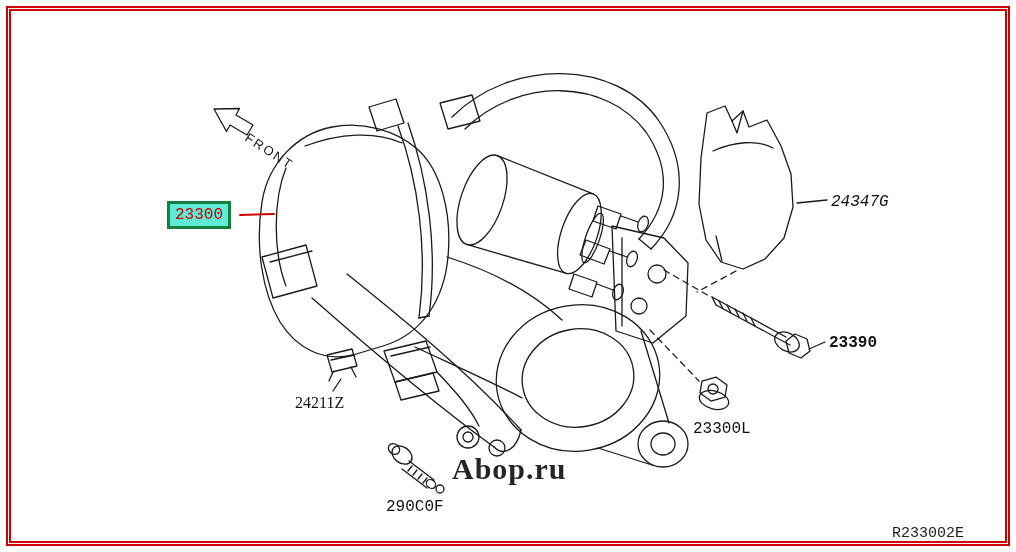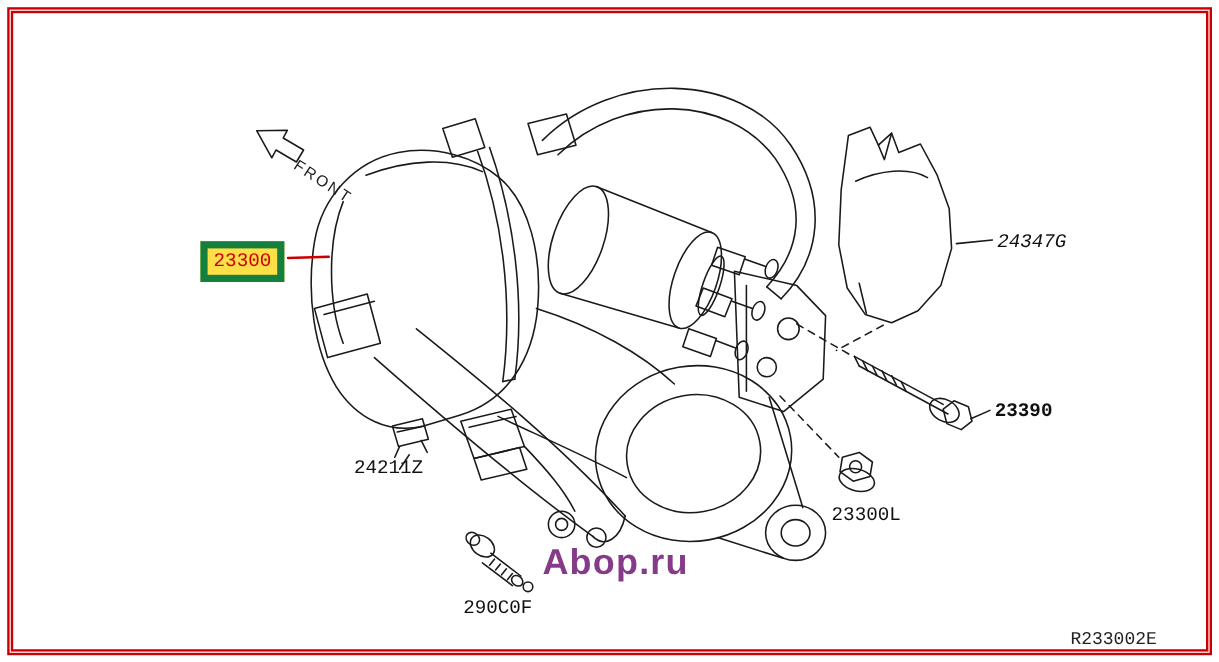--- a/index.html
+++ b/index.html
@@ -4,25 +4,25 @@
 <style>
   * { margin:0; padding:0; box-sizing:border-box; }
   html,body { background:#ffffff; font-family:"Liberation Sans", sans-serif; }
   .stage { position:relative; width:1016px; height:552px; background:#fff; overflow:hidden; }
   .frame { position:absolute; inset:6px; border:5px double #cc0000; pointer-events:none; z-index:4; }
   .art { position:absolute; left:0; top:0; width:1016px; height:552px; z-index:0; }
   .part-label {
     position:absolute; z-index:2; white-space:nowrap; cursor:pointer;
     font-family:"Liberation Mono", monospace; font-size:16px; color:#111; line-height:20px;
   }
-  .part-label.highlight { color:#cc0000; border:6px solid #15803d; padding:1px 5px; background:#fde047; }
+  .part-label.highlight { color:#cc0000; border:3px solid #15803d; padding:1px 5px; background:#5eead4; }
   .watermark {
     position:absolute; left:452px; top:452px; z-index:1;
-    font-family:Liberation Sans, sans-serif; font-size:30px; font-weight:600;
-    color:#701a75; opacity:.85; letter-spacing:1px;
+    font-family:Liberation Serif, serif; font-size:30px; font-weight:600;
+    color:#000000; opacity:.85; letter-spacing:1px;
   }
   .ref-code {
     position:absolute; left:892px; top:525px; z-index:2;
     font-family:"Liberation Mono", monospace; font-size:15px; color:#222;
   }
   .front-text { font-family:"Liberation Sans", sans-serif; font-size:13px; fill:#1a1a1a; letter-spacing:2px; }
 </style>
 </head>
 <body>
 
@@ -154,19 +154,19 @@
       <line x1="240" y1="215" x2="274" y2="214" stroke="#cc0000" stroke-width="2"></line>
     </g>
 
     <text class="front-text" x="244" y="140" transform="rotate(33 244 140)">FRONT</text>
   </svg>
 
   <div class="part-label highlight" style="left:167px; top:201px;">23300</div>
   <div class="part-label" style="left:831px; top:192px;font-style:italic;">24347G</div>
   <div class="part-label" style="left:829px; top:333px;font-weight:bold;">23390</div>
   <div class="part-label" style="left:693px; top:419px;">23300L</div>
-  <div class="part-label" style="left:295px; top:380px;">24211Z</div>
+  <div class="part-label" style="left:295px; top:393px;font-family:Liberation Serif, serif;">24211Z</div>
   <div class="part-label" style="left:386px; top:497px;">290C0F</div>
 
   <div class="watermark">Abop.ru</div>
   <div class="ref-code">R233002E</div>
 
 </div>
 
 </body></html>

